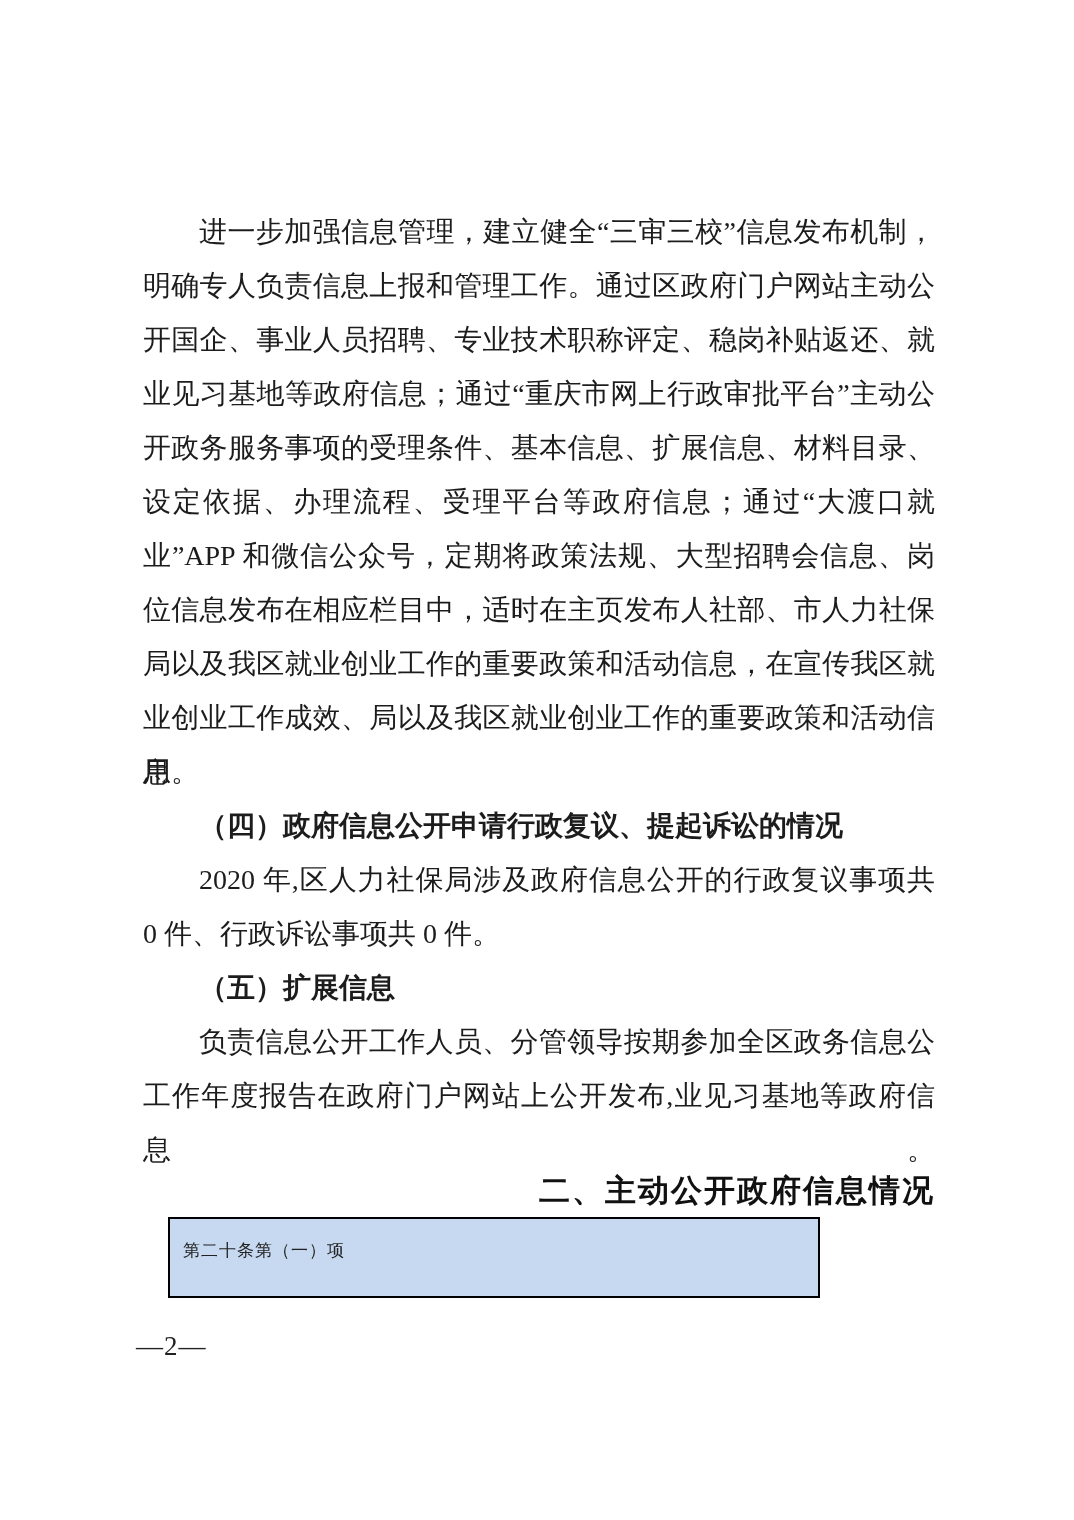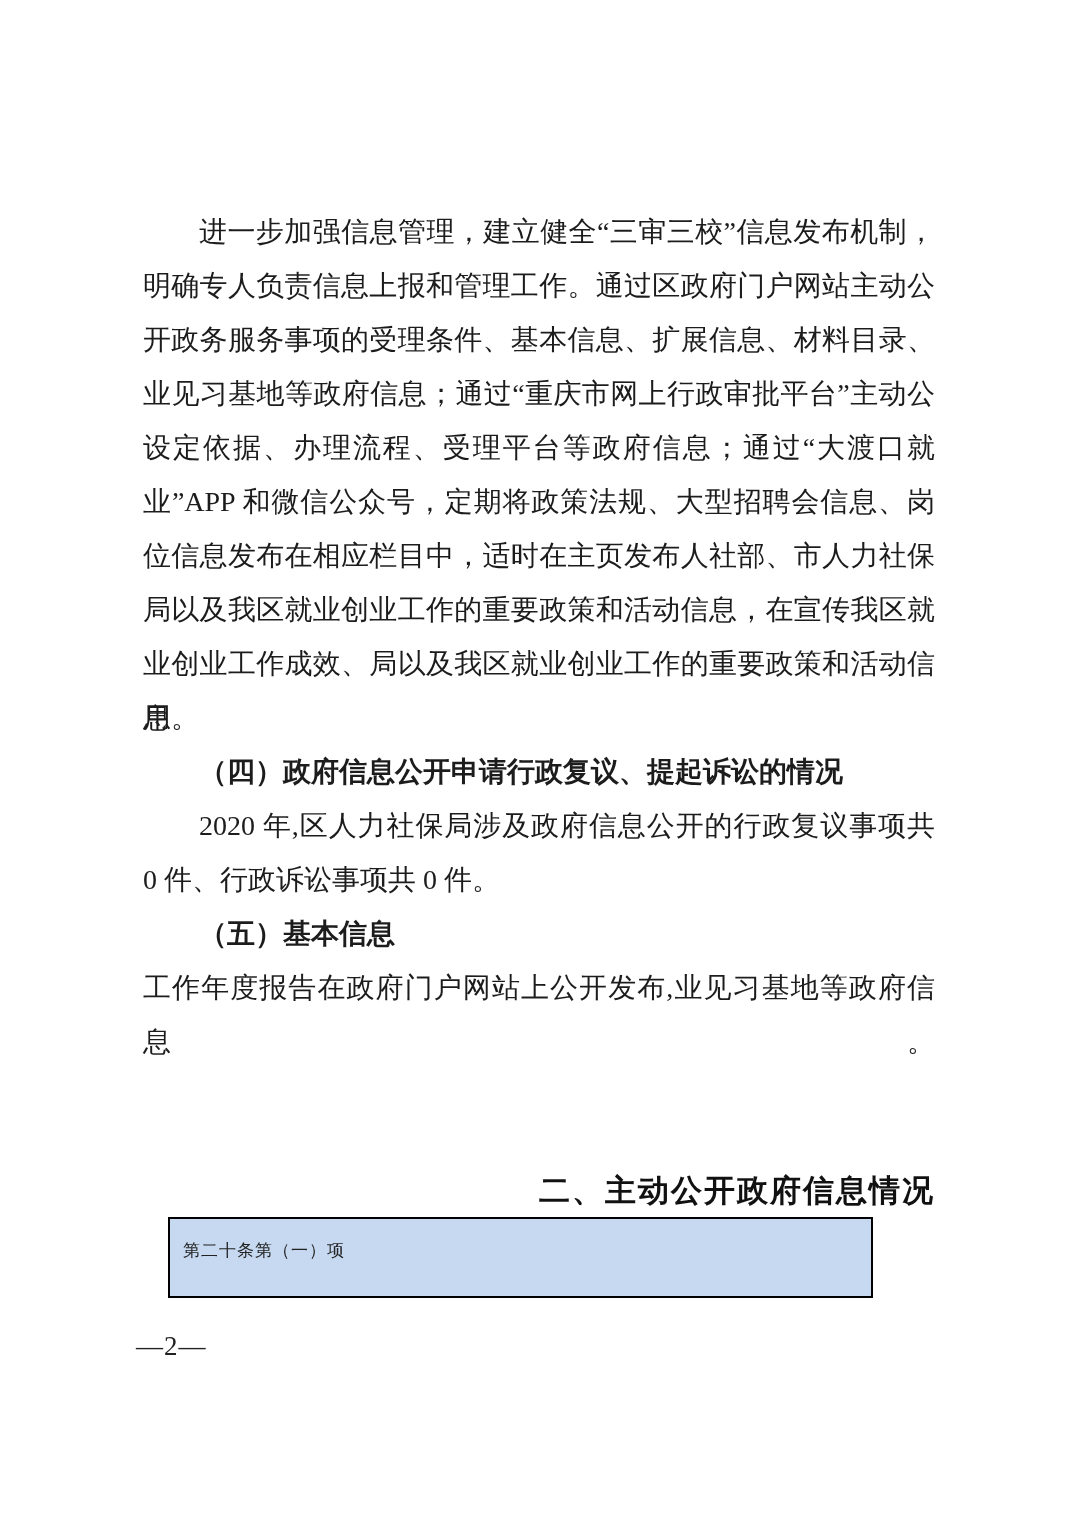--- a/index.html
+++ b/index.html
@@ -51,21 +51,21 @@
     font-size: 31px;
     line-height: 42px;
     letter-spacing: 2px;
     color: #111111;
     text-align: right;
   }
   .callout {
     position: absolute;
     left: 168px;
     top: 1217px;
-    width: 705px;
+    width: 652px;
     height: 81px;
     box-sizing: border-box;
     border-style: solid;
     border-width: 2px;
   }
   .callout-text {
     padding: 22px 0 0 13px;
     font-size: 17px;
     line-height: 20px;
     color: #222222;
@@ -81,32 +81,34 @@
     color: #222222;
   }
 </style>
 </head>
 <body>
 
 <div class="page" style="color: rgb(28, 28, 28);">
   <div class="body-lines" id="body-lines">
       <div class="line fill indent">进一步加强信息管理，建立健全“三审三校”信息发布机制，</div>
       <div class="line fill">明确专人负责信息上报和管理工作。通过区政府门户网站主动公</div>
+      <div class="line fill">开国企、事业人员招聘、专业技术职称评定、稳岗补贴返还、就</div>
+      <div class="line fill">业见习基地等政府信息；通过“重庆市网上行政审批平台”主动公</div>
       <div class="line fill">开政务服务事项的受理条件、基本信息、扩展信息、材料目录、</div>
-      <div class="line fill">业见习基地等政府信息；通过“重庆市网上行政审批平台”主动公</div>
       <div class="line fill">设定依据、办理流程、受理平台等政府信息；通过“大渡口就</div>
       <div class="line fill">业”APP 和微信公众号，定期将政策法规、大型招聘会信息、岗</div>
       <div class="line fill">位信息发布在相应栏目中，适时在主页发布人社部、市人力社保</div>
       <div class="line fill">局以及我区就业创业工作的重要政策和活动信息，在宣传我区就</div>
       <div class="line fill">业创业工作成效、局以及我区就业创业工作的重要政策和活动信息</div>
       <div class="line">用。</div>
       <div class="line indent bold">（四）政府信息公开申请行政复议、提起诉讼的情况</div>
       <div class="line fill indent">2020 年,区人力社保局涉及政府信息公开的行政复议事项共</div>
       <div class="line">0 件、行政诉讼事项共 0 件。</div>
-      <div class="line indent bold">（五）基本信息</div>
+      <div class="line indent bold">（五）扩展信息</div>
+      <div class="line fill indent">负责信息公开工作人员、分管领导按期参加全区政务信息公</div>
       <div class="line fill">工作年度报告在政府门户网站上公开发布,业见习基地等政府信息。</div>
     </div>
 
   <div class="section-heading">二、主动公开政府信息情况</div>
 
   <div class="callout" style="background: rgb(198, 217, 241); border-color: rgb(0, 0, 0);">
     <div class="callout-text">第二十条第（一）项</div>
   </div>
 
   <div class="page-number">—2—</div>

